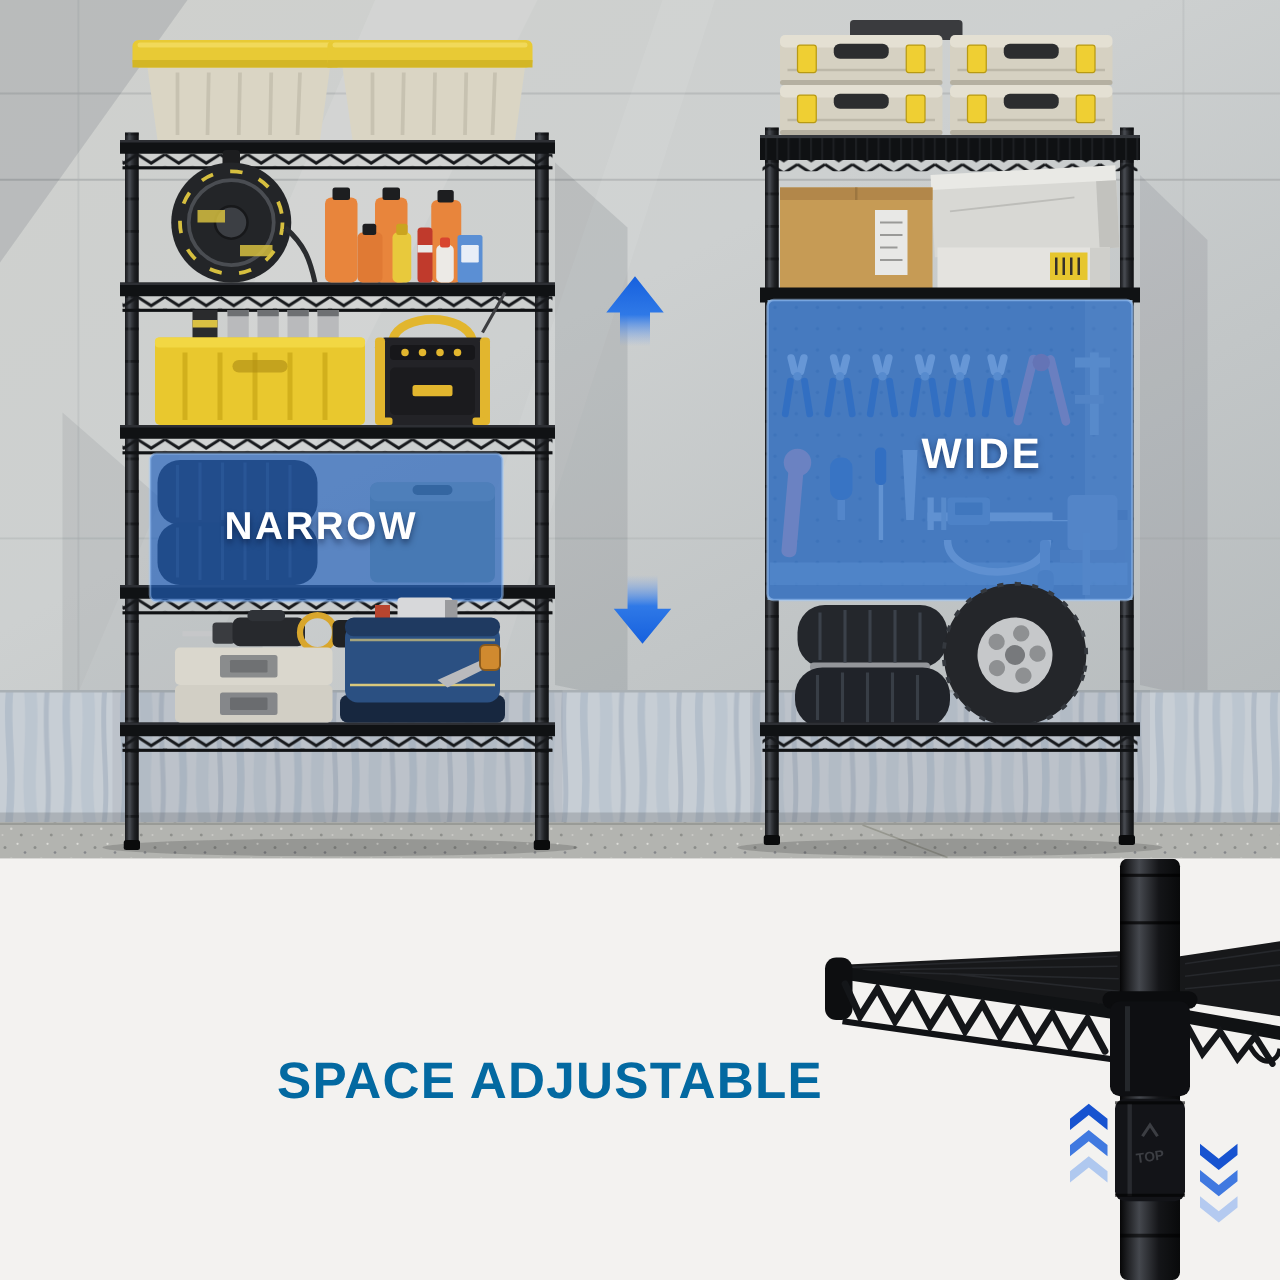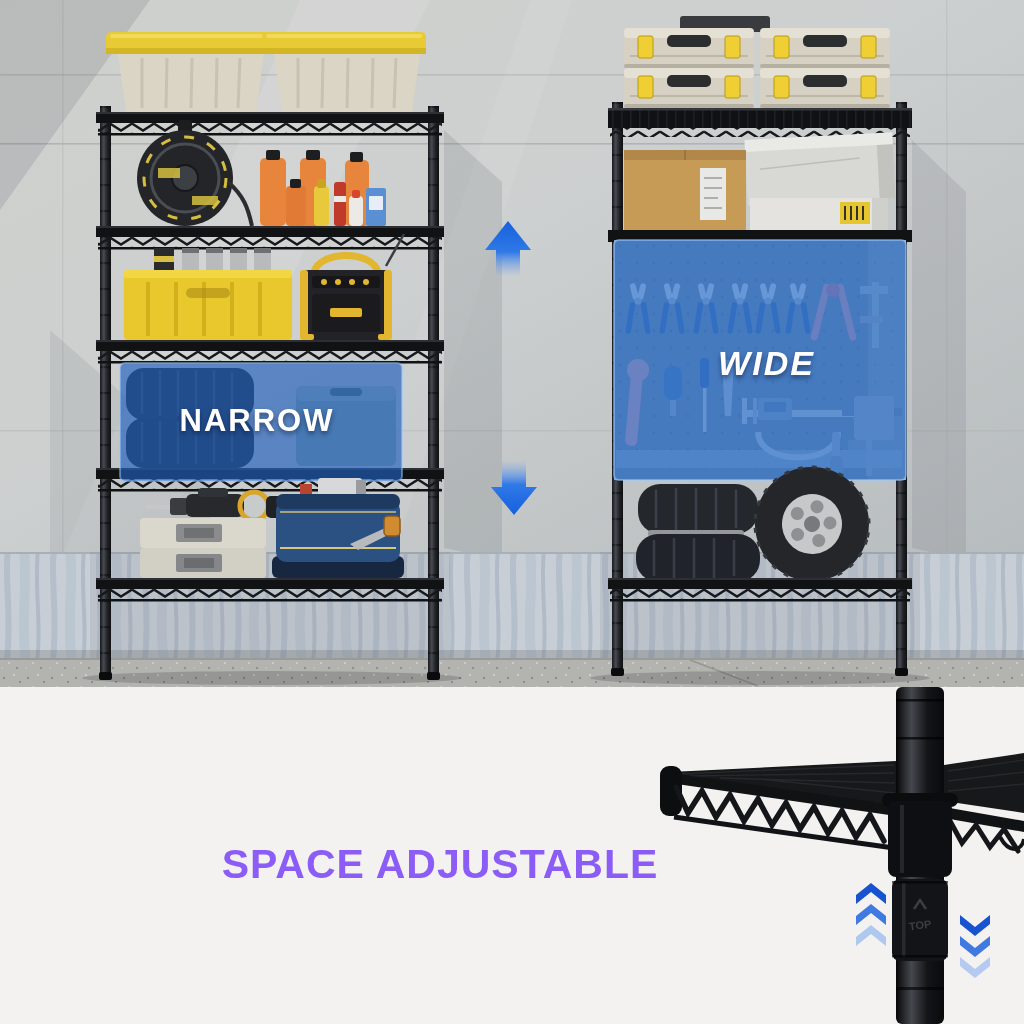--- a/index.html
+++ b/index.html
@@ -3,25 +3,25 @@
 <meta charset="utf-8">
 <style>
   html,body{margin:0;padding:0;background:#ffffff;}
   #stage{position:relative;width:1024px;height:1024px;overflow:hidden;
          font-family:"Liberation Sans",sans-serif;background:#f3f2f0;}
   #scene{position:absolute;left:0;top:0;width:1024px;height:687px;}
   .ov-label{position:absolute;color:#ffffff;font-weight:800;
             text-shadow:0 3px 5px rgba(5,15,45,.5);letter-spacing:2px;
             text-align:center;pointer-events:none;}
   #narrowLabel{left:120px;top:403px;width:274px;font-size:31px;}
-  #wideLabel{left:603px;top:344px;width:327px;font-size:34px;font-style:italic;}
+  #wideLabel{left:622px;top:344px;width:327px;font-size:34px;}
   #panel{position:absolute;left:0;top:687px;width:1024px;height:337px;
          background:#f3f2f0;}
   #caption{position:absolute;left:180px;top:841px;width:520px;text-align:center;
-           font-size:41px;font-weight:800;letter-spacing:1px;color:#8b5cf6;}
+           font-size:41px;font-weight:800;letter-spacing:1px;color:#0369a1;}
   #poleWrap{position:absolute;left:650px;top:687px;width:374px;height:337px;}
   svg{display:block;}
 </style>
 </head>
 <body>
 
 <div id="stage">
 
   <div id="scene">
   <svg width="1024" height="687" viewBox="0 0 1024 687">

